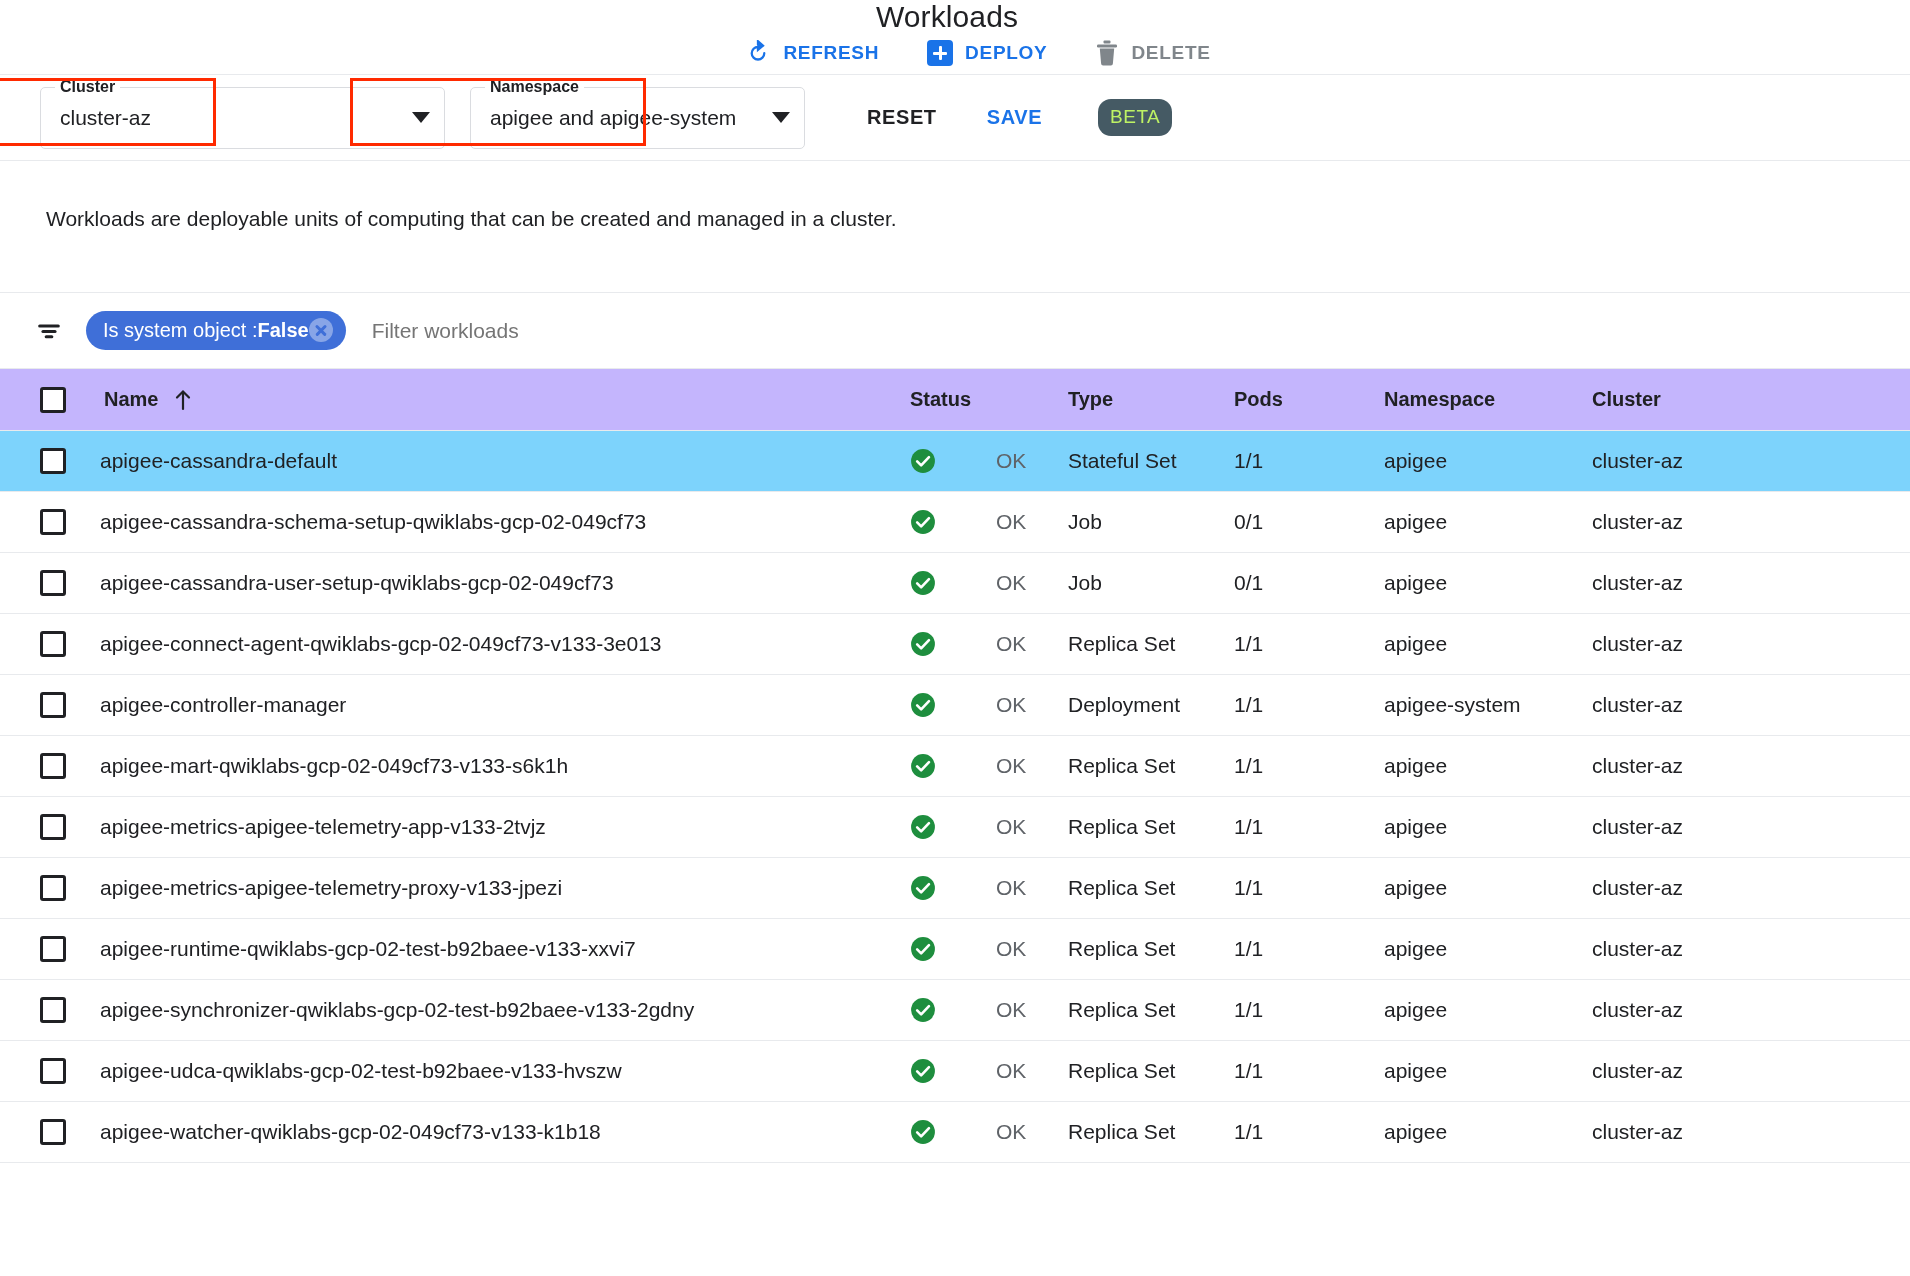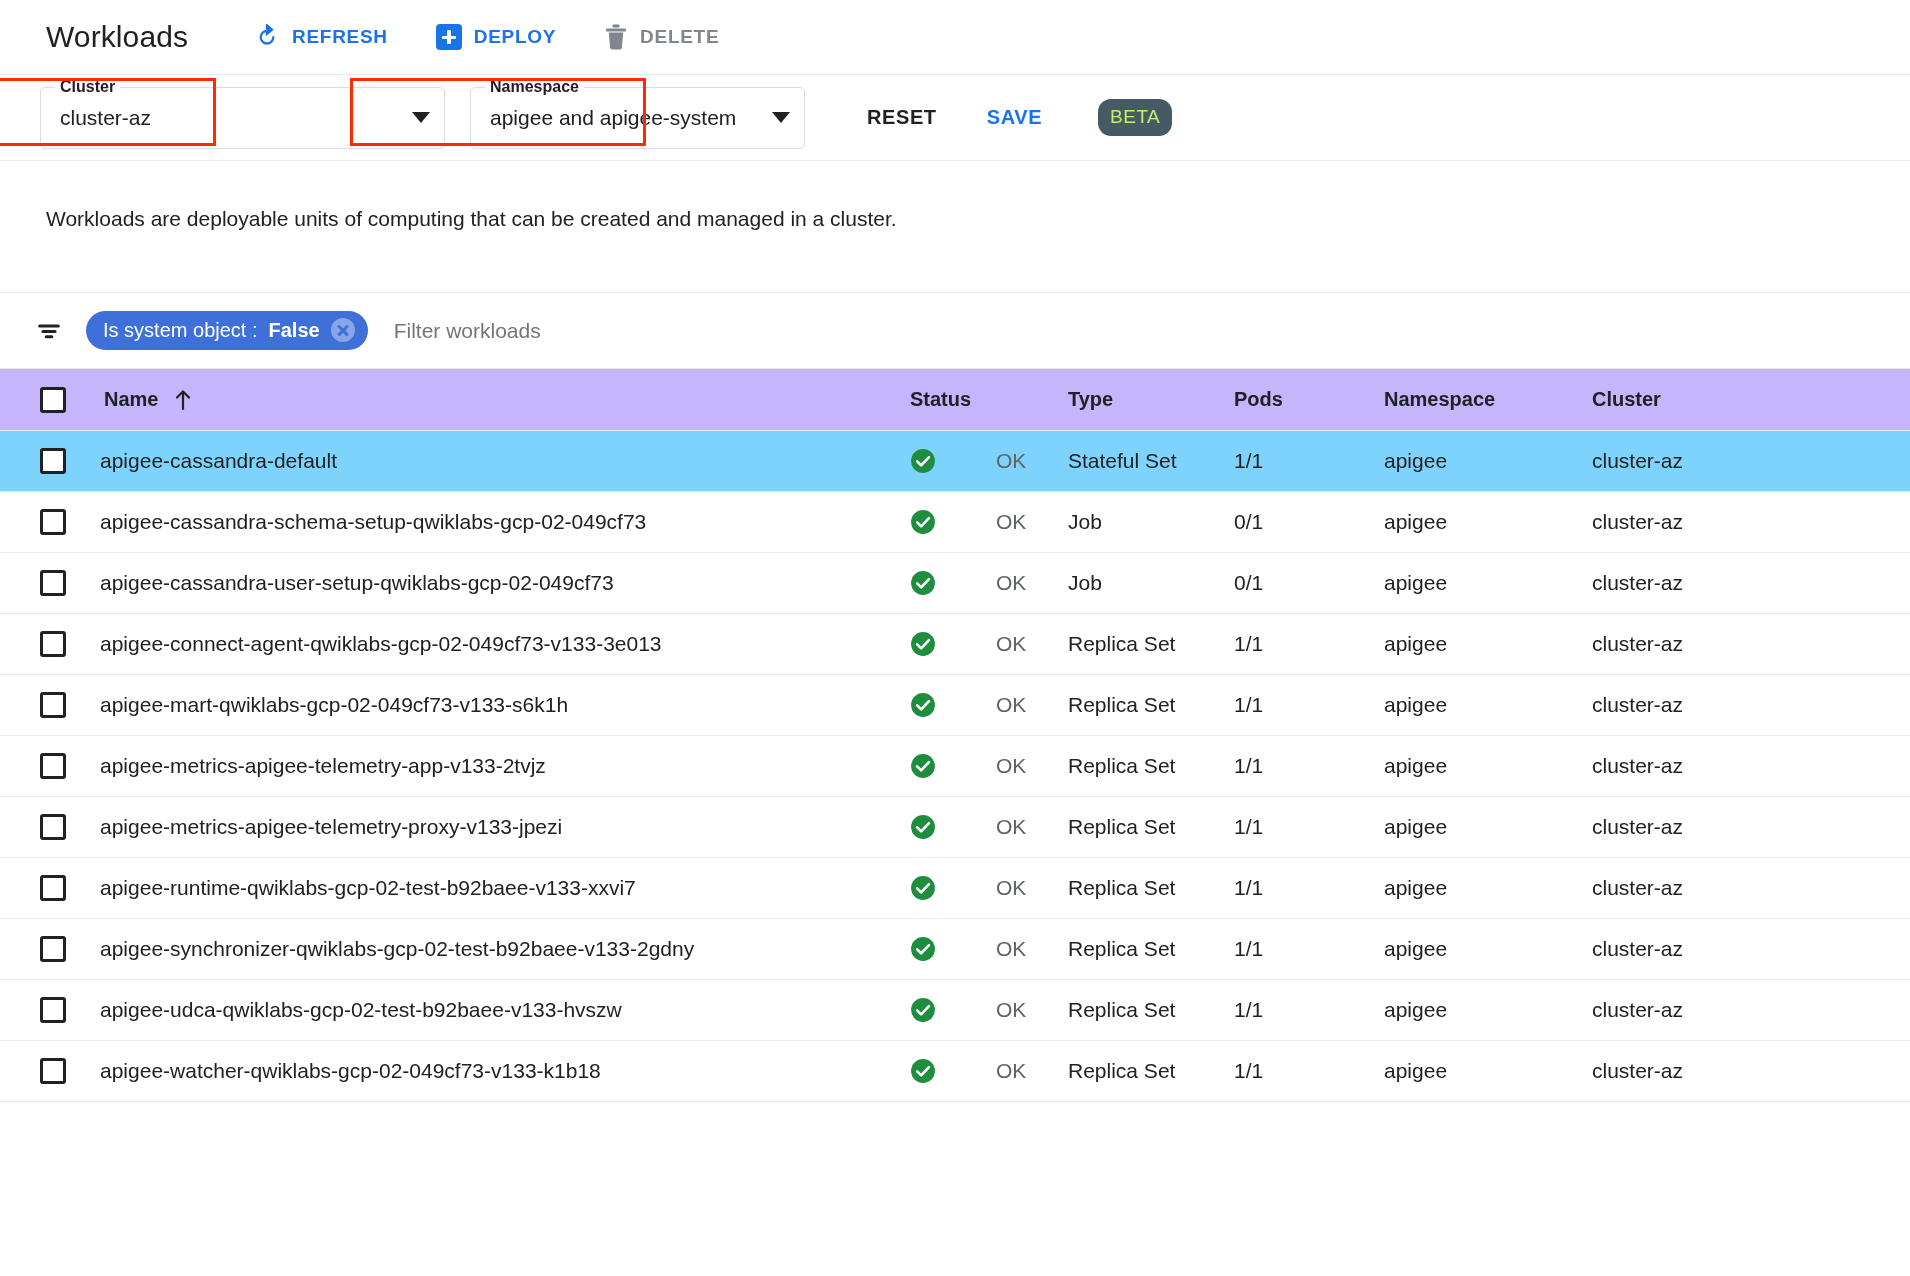--- a/index.html
+++ b/index.html
@@ -13,20 +13,21 @@
   }
 
   
   .header {
     position: relative;
     height: 75px;
     display: flex;
     align-items: center;
     padding-left: 46px;
     border-bottom: 1px solid #e8eaed;
+    flex-direction: column;
   }
   .page-title {
     font-size: 30px;
     font-weight: 400;
     color: #202124;
     letter-spacing: 0.1px;
     margin-right: 62px;
     white-space: nowrap;
   }
   .toolbar { display: flex; align-items: center; gap: 40px; }
@@ -131,21 +132,21 @@
   
   .filterrow {
     height: 76px;
     display: flex; align-items: center;
     padding-left: 36px;
     border-top: 1px solid #e8eaed;
     margin-top: 16px;
   }
   .icon-filterlist { width: 26px; height: 26px; display:block; margin-right: 24px; flex:none; }
   .chip {
-    display: flex; align-items: center; gap: 11px;
+    display: flex; align-items: center; 
     background: #3f6fd8; color: #fff;
     border-radius: 20px;
     padding: 7px 13px 8px 17px;
     font-size: 20px;
     white-space: nowrap;
     cursor: pointer;
   }
   .chip .chip-val { font-weight: 700; }
   .chip-x {
     width: 24px; height: 24px; border-radius: 50%;
@@ -417,20 +418,41 @@
         </span>
         <span class="ok-text">OK</span>
       </div>
     </td>
     <td class="cell-type">Replica Set</td>
     <td class="cell-pods">1/1</td>
     <td class="cell-ns">apigee</td>
     <td class="cell-cl">cluster-az</td>
   </tr>
 
+  <tr>
+    <td>
+      <span class="cb"></span>
+    </td>
+    <td class="cell-name">apigee-controller-manager</td>
+    <td>
+      <div class="status-cell">
+        <span>
+          <svg class="ok-icon" viewBox="0 0 24 24">
+            <circle cx="12" cy="12" r="11" fill="#1e8e3e"></circle>
+            <path d="M6.6 12.4 L10.3 16.1 L17.5 8.4" stroke="#fff" stroke-width="2.4" fill="none" stroke-linecap="round" stroke-linejoin="round"></path>
+          </svg>
+        </span>
+        <span class="ok-text">OK</span>
+      </div>
+    </td>
+    <td class="cell-type">Deployment</td>
+    <td class="cell-pods">1/1</td>
+    <td class="cell-ns">apigee-system</td>
+    <td class="cell-cl">cluster-az</td>
+  </tr>
 
   <tr>
     <td>
       <span class="cb"></span>
     </td>
     <td class="cell-name">apigee-mart-qwiklabs-gcp-02-049cf73-v133-s6k1h</td>
     <td>
       <div class="status-cell">
         <span>
           <svg class="ok-icon" viewBox="0 0 24 24">

